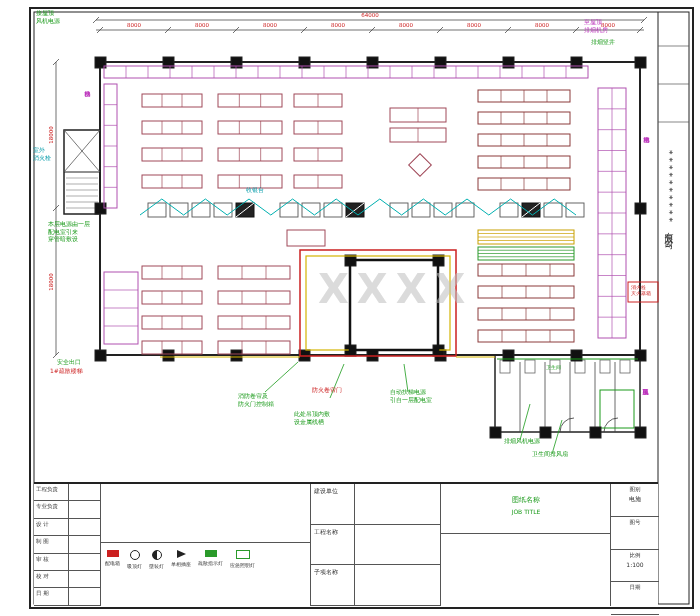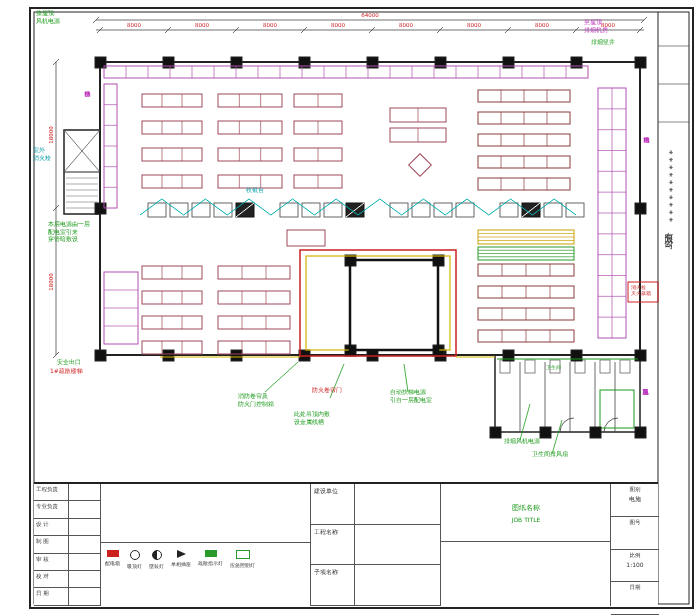--- a/index.html
+++ b/index.html
@@ -28,21 +28,21 @@
   .sym.circle-half{width:8px;height:8px;border:1px solid #222;border-radius:50%;
                    background:linear-gradient(90deg,#222 50%,#fff 50%)}
   .sym.triangle{width:0;height:0;border-left:9px solid #222;border-top:4px solid transparent;border-bottom:4px solid transparent}
   .sym.rect-green-fill{width:12px;height:7px;background:#2a9a2a}
   .sym.rect-green{width:12px;height:7px;border:1px solid #2a9a2a}
   #fields{position:absolute;left:276px;top:0;width:130px;height:122px;border-left:1px solid #555;}
   .field-row{height:39.6px;border-bottom:1px solid #555;display:flex;}
   .field-row .lab{width:40px;border-right:1px solid #555;font-size:6px;padding:3px 0 0 3px;}
   .field-row .val{flex:1;padding:3px;}
   #title-area{position:absolute;left:406px;top:0;width:170px;height:122px;border-left:1px solid #555;}
-  #title-area .head{height:38px;border-bottom:1px solid #555;text-align:center;color:#1a9a1a;padding-top:19px;}
+  #title-area .head{height:38px;border-bottom:1px solid #555;text-align:center;color:#1a9a1a;padding-top:11px;}
   #title-area .head .cn{font-size:7px;display:block;}
   #title-area .head .en{font-size:6px;display:block;margin-top:3px;}
   #title-area .big{height:82px;display:flex;align-items:center;justify-content:center;
                    color:#1a9a1a;font-size:15px;letter-spacing:5px;}
   #meta{position:absolute;left:576px;top:0;width:48px;height:122px;border-left:1px solid #555;}
   .meta-row{height:29.8px;border-bottom:1px solid #555;text-align:center;}
   .meta-row .lab{display:block;font-size:5.5px;color:#333;margin-top:2px;}
   .meta-row .val{display:block;font-size:6px;color:#333;margin-top:2px;}
   #company{position:absolute;left:662px;top:150px;height:340px;writing-mode:vertical-rl;
            font-size:9px;letter-spacing:3px;color:#333;display:flex;align-items:center;}
@@ -355,20 +355,21 @@
 防火门控制箱</div>
   <div class="ann g" style="left:294px;top:410px">此处吊顶内敷
 设金属线槽</div>
   <div class="ann g" style="left:390px;top:388px">自动扶梯电源
 引自一层配电室</div>
   <div class="ann g" style="left:504px;top:437px">排烟风机电源</div>
   <div class="ann g" style="left:532px;top:450px">卫生间排风扇</div>
   <div class="ann c" style="left:246px;top:186px">收银台</div>
   <div class="ann g" style="left:546px;top:364px;font-size:5px">卫生间</div>
 
+  <div id="watermark">XXXX</div>
 
   <div id="titleblock">
     <div id="sign-rows">
         <div class="sign-row">
           <span class="lab">工程负责</span>
         </div>
         <div class="sign-row">
           <span class="lab">专业负责</span>
         </div>
         <div class="sign-row">

